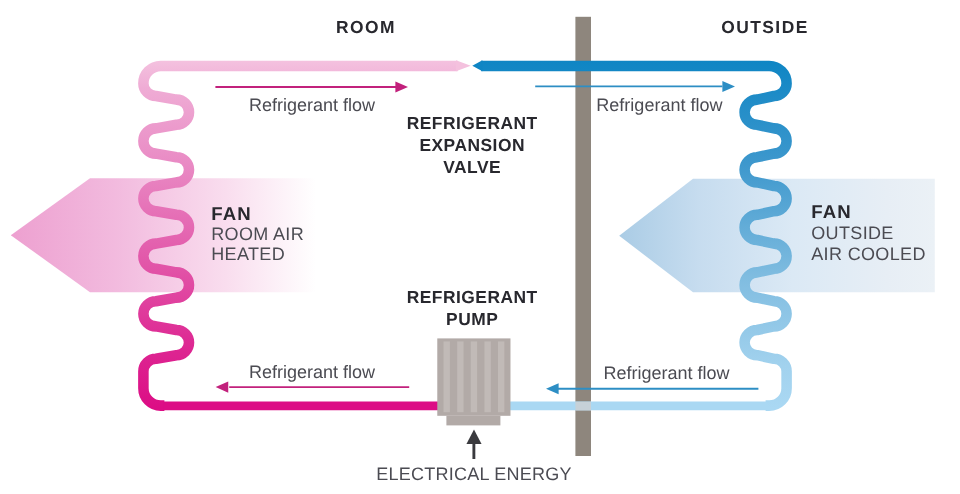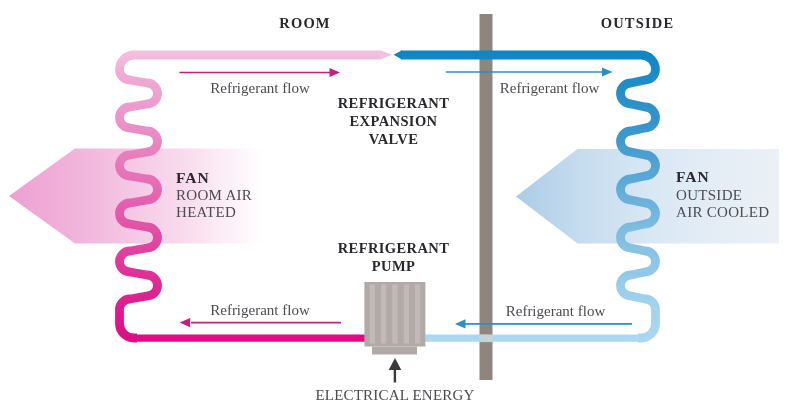--- a/index.html
+++ b/index.html
@@ -1,16 +1,16 @@
 <!DOCTYPE html>
 <html><head>
 <meta charset="utf-8">
 <style>
   html,body{margin:0;padding:0;background:#ffffff;}
-  .wrap{position:relative;width:660px;height:412px;background:#ffffff;font-family:Liberation Serif, serif;}
+  .wrap{position:relative;width:660px;height:412px;background:#ffffff;font-family:Liberation Sans, sans-serif;}
   svg{position:absolute;left:0;top:0;}
   .b{font-weight:bold;fill:#28282e;}
   .g{fill:#4b4b52;}
 </style>
 </head>
 <body>
 <div class="wrap">
 <svg width="800" height="412" viewBox="0 0 800 412">
   <defs>
     <linearGradient id="fanL" gradientUnits="userSpaceOnUse" x1="9" y1="0" x2="298" y2="0">

